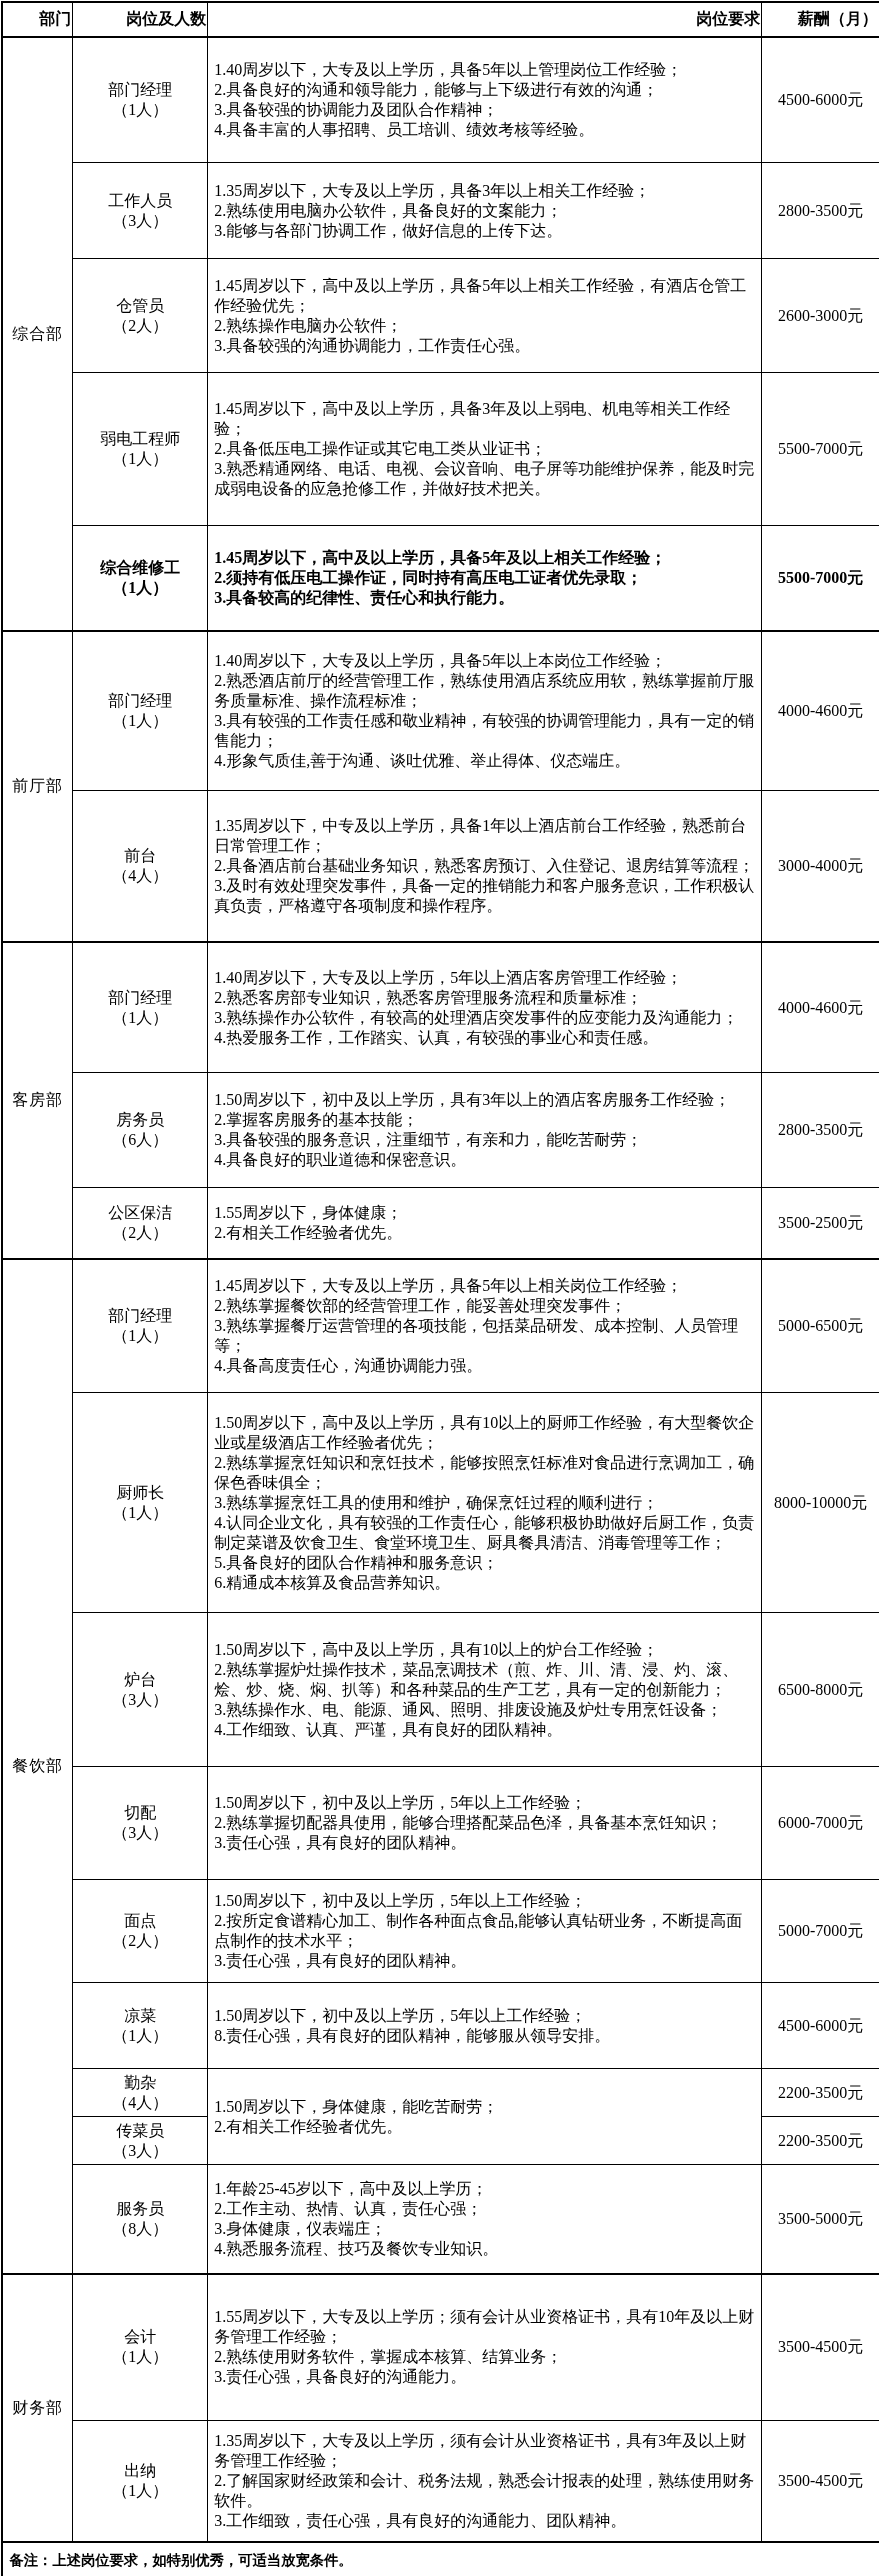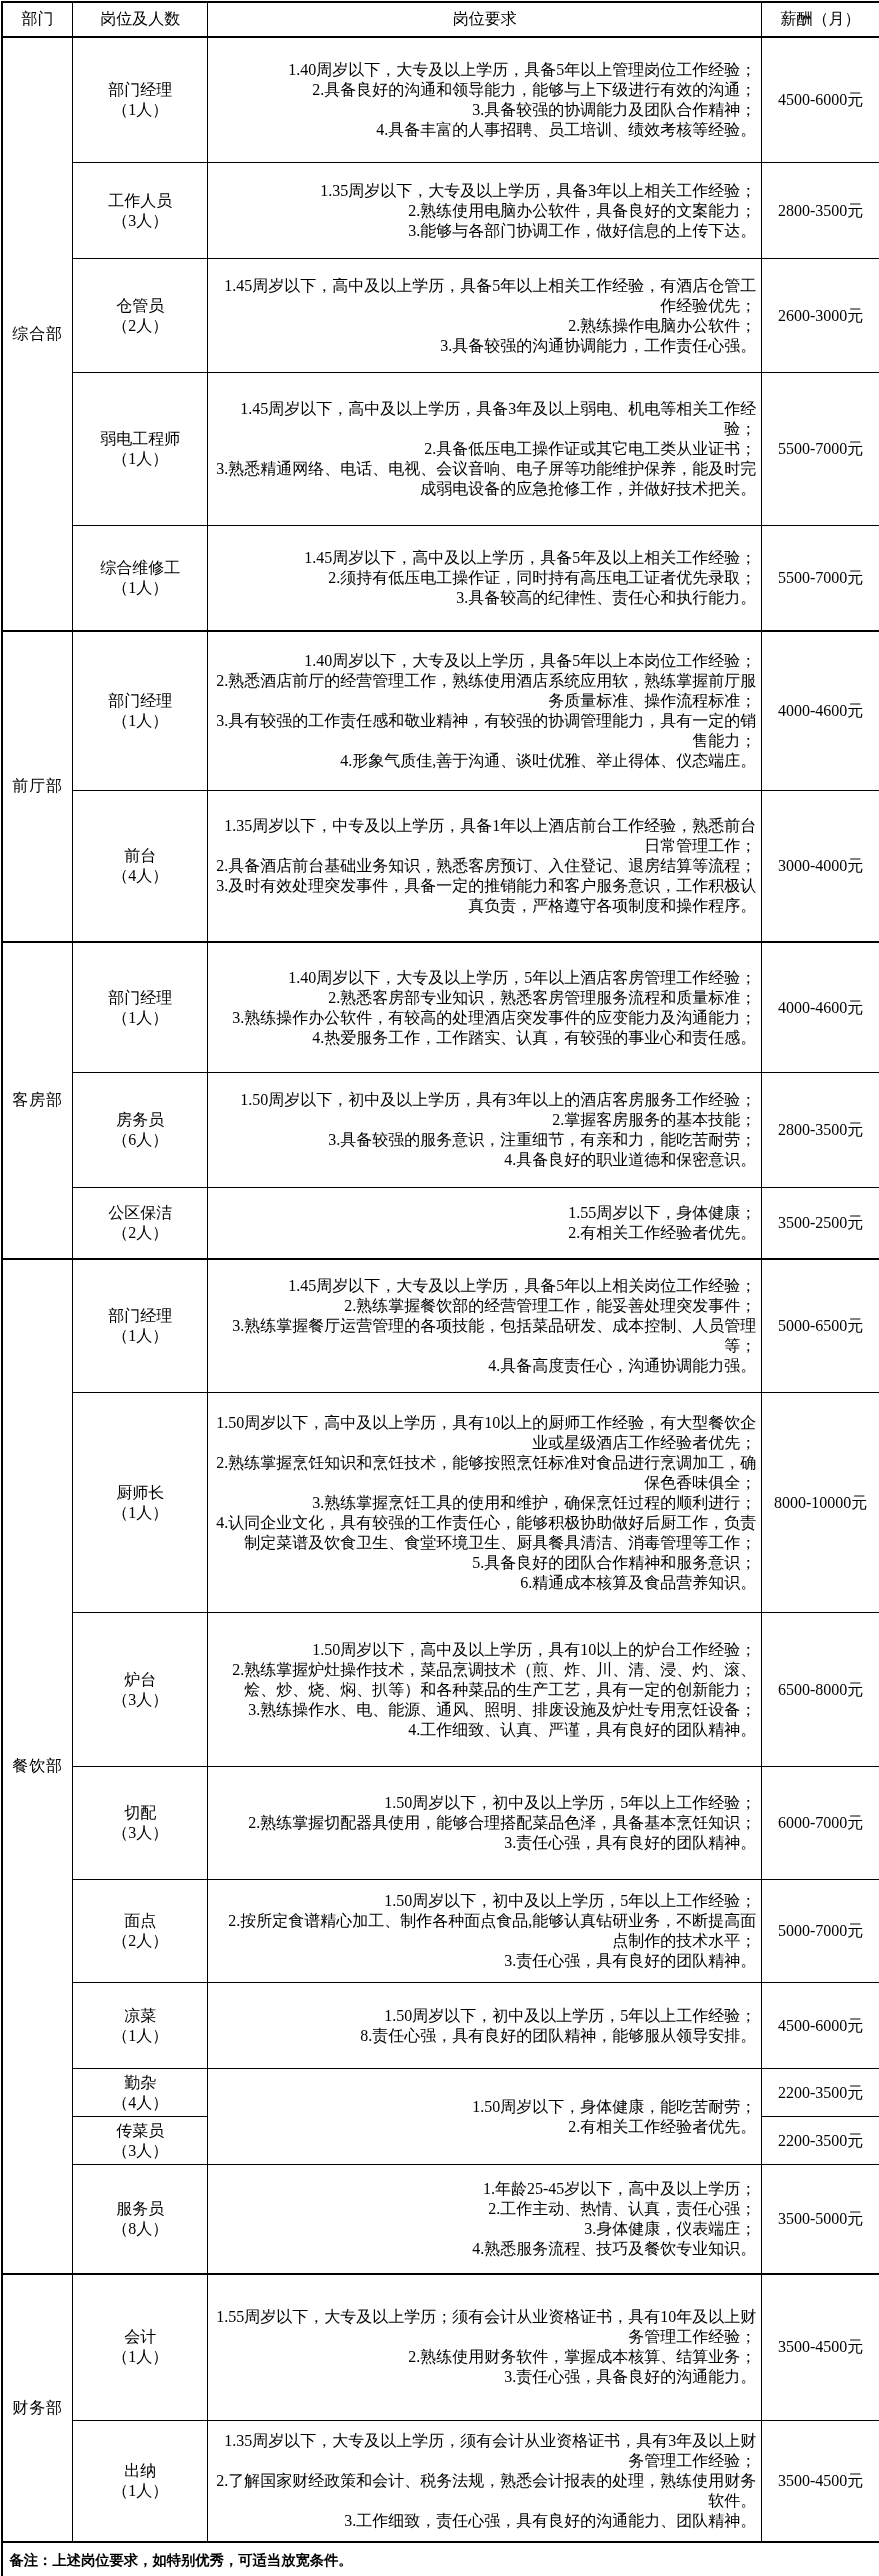--- a/index.html
+++ b/index.html
@@ -18,25 +18,25 @@
   th,td{
     border:1.7px solid #000;
     border-left-width:0.8px;
     border-right-width:0.8px;
     vertical-align:middle;
     font-size:16px;
     line-height:20px;
     overflow:hidden;
   }
   thead tr{height:35px;}
-  th{font-weight:normal;text-align:center;border-bottom-width:2.5px;}
+  th{font-weight:bold;text-align:right;border-bottom-width:2.5px;}
   tr.section-start td{border-top-width:2.5px;}
   td.dept{font-weight:normal;text-align:center;letter-spacing:0.8px;}
   td.pos{text-align:center;padding:3.4px 1.7px;}
-  td.req{text-align:right;padding:6.7px 5px 6.7px 5.9px;word-break:break-all;}
+  td.req{text-align:left;padding:6.7px 5px 6.7px 5.9px;word-break:break-all;}
   td.sal{text-align:center;padding:1.7px;margin-top:44px;}
   tr.note-row{height:37px;}
   tr.note-row td{
     border-top-width:2.5px;
     font-weight:bold;
     font-size:14.3px;
     text-align:left;
     padding:5px 6.7px;
   }
 </style>
@@ -102,21 +102,21 @@
           <div>弱电工程师</div>
           <div>（1人）</div>
         </td>
         <td class="req">
           <div>1.45周岁以下，高中及以上学历，具备3年及以上弱电、机电等相关工作经验；</div>
           <div>2.具备低压电工操作证或其它电工类从业证书；</div>
           <div>3.熟悉精通网络、电话、电视、会议音响、电子屏等功能维护保养，能及时完成弱电设备的应急抢修工作，并做好技术把关。</div>
         </td>
         <td class="sal">5500-7000元</td>
       </tr>
-      <tr style="height: 105px;">
+      <tr style="height: 105px; font-weight: bold;">
         <td class="pos">
           <div>综合维修工</div>
           <div>（1人）</div>
         </td>
         <td class="req">
           <div>1.45周岁以下，高中及以上学历，具备5年及以上相关工作经验；</div>
           <div>2.须持有低压电工操作证，同时持有高压电工证者优先录取；</div>
           <div>3.具备较高的纪律性、责任心和执行能力。</div>
         </td>
         <td class="sal">5500-7000元</td>

